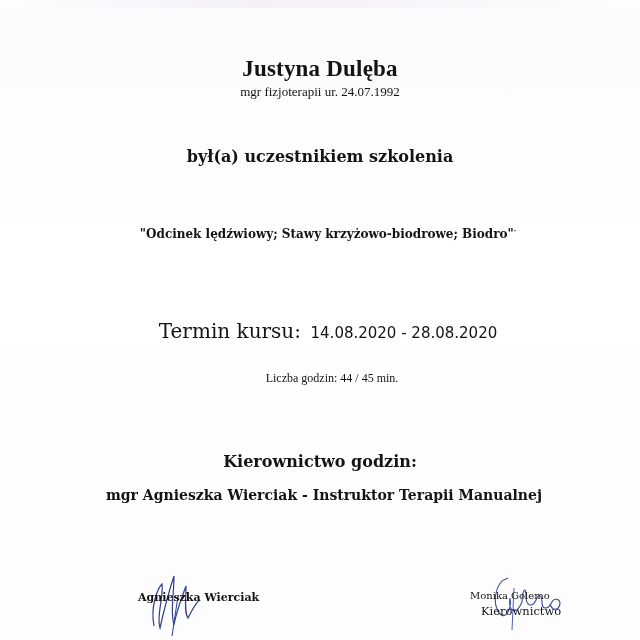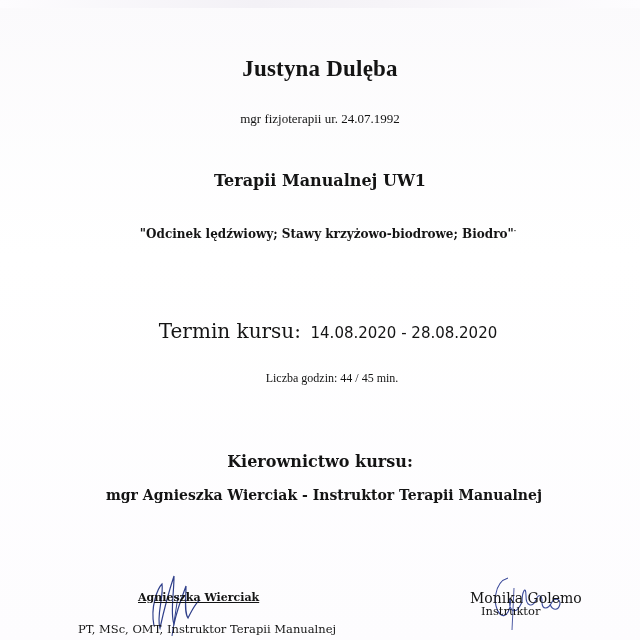--- a/index.html
+++ b/index.html
@@ -14,74 +14,73 @@
       background: linear-gradient(180deg, #fbfafc 0%, #ffffff 40%, #fdfcfe 100%);
     }
     .top-strip {
       position: absolute; left: 0; top: 0; width: 640px; height: 8px;
       background: linear-gradient(90deg, #fdfcfe, #f3f1f6 40%, #f6f4f8 60%, #fdfcfe);
     }
     .line {
       position: absolute; left: 0; width: 640px; text-align: center; white-space: nowrap;
     }
     .name { top: 56px; font-size: 23px; font-weight: bold; font-family: "Liberation Serif", serif; letter-spacing: 0.2px; }
-    .degree { top: 111px; font-size: 13px; font-family: "Liberation Serif", serif; }
+    .degree { top: 84px; font-size: 13px; font-family: "Liberation Serif", serif; }
     .participant { top: 147px; font-size: 16px; font-weight: bold; font-family: "DejaVu Serif", serif; }
     .course { top: 171px; font-size: 16px; font-weight: bold; font-family: "DejaVu Serif", serif; }
     .topics { top: 226px; font-size: 12px; font-weight: bold; font-family: "DejaVu Serif", serif; left: 8px; }
     .topics .dot { font-size: 7px; vertical-align: super; }
     .term { top: 319px; font-size: 15px; font-family: "DejaVu Sans", sans-serif; left: 8px; }
     .term .lbl { font-size: 20px; font-family: "DejaVu Serif", serif; }
     .hours { top: 371px; font-size: 12px; font-family: "Liberation Serif", serif; left: 12px; }
     .mgmt-title { top: 452px; font-size: 16px; font-weight: bold; font-family: "DejaVu Serif", serif; }
     .mgmt-person { top: 487px; font-size: 14px; font-weight: bold; font-family: "DejaVu Serif", serif; left: 4px; }
     .sig-left-name {
       position: absolute; left: 138px; top: 591px; font-size: 11px; font-weight: bold;
-      font-family: "DejaVu Serif", serif; white-space: nowrap; text-decoration: underline;
+      font-family: "DejaVu Serif", serif; white-space: nowrap;
     }
     .sig-left-role {
       position: absolute; left: 78px; top: 622px; font-size: 11.5px;
       font-family: "DejaVu Serif", serif; white-space: nowrap;
     }
     .sig-right-name {
-      position: absolute; left: 470px; top: 590px; font-size: 14px;
+      position: absolute; left: 470px; top: 590px; font-size: 10px;
       font-family: "DejaVu Serif", serif; white-space: nowrap;
     }
     .sig-right-role {
       position: absolute; left: 481px; top: 604px; font-size: 11.5px;
       font-family: "DejaVu Serif", serif; white-space: nowrap;
     }
     .signature { position: absolute; pointer-events: none; }
   </style>
 </head>
 <body>
 
 <div class="page">
   <div class="top-strip"></div>
 
   <div class="line name">Justyna Dulęba</div>
   <div class="line degree">mgr fizjoterapii ur. 24.07.1992</div>
 
-  <div class="line course">Terapii Manualnej UW1</div>
+  <div class="line participant">był(a) uczestnikiem szkolenia</div>
 
   <div class="line topics"><span>"Odcinek lędźwiowy; Stawy krzyżowo-biodrowe; Biodro"</span><span class="dot">·</span></div>
 
   <div class="line term"><span class="lbl">Termin kursu:</span>&nbsp;&nbsp;<span>14.08.2020 - 28.08.2020</span></div>
 
   <div class="line hours">Liczba godzin: 44 / 45 min.</div>
 
-  <div class="line mgmt-title">Kierownictwo kursu:</div>
+  <div class="line mgmt-title">Kierownictwo godzin:</div>
   <div class="line mgmt-person">mgr Agnieszka Wierciak - Instruktor Terapii Manualnej</div>
 
   <svg class="signature" style="left:140px; top:566px;" width="80" height="74" viewBox="0 0 80 74">
     <path d="M14 60 C 10 40, 18 22, 22 18 C 24 30, 16 50, 20 62 C 24 44, 30 22, 34 10 C 34 28, 30 48, 34 58 C 38 40, 44 26, 46 20 C 46 34, 44 46, 48 52 C 52 44, 56 36, 60 34" fill="none" stroke="#2f3f8a" stroke-width="1.2"></path>
     <path d="M38 30 L 32 70" fill="none" stroke="#2f3f8a" stroke-width="1"></path>
   </svg>
   <div class="sig-left-name">Agnieszka Wierciak</div>
-  <div class="sig-left-role">PT, MSc, OMT, Instruktor Terapii Manualnej</div>
 
   <svg class="signature" style="left:486px; top:572px;" width="80" height="62" viewBox="0 0 80 62">
     <path d="M22 6 C 8 10, 6 34, 14 42 C 20 48, 26 36, 24 26 C 22 40, 30 44, 36 30 C 36 20, 40 12, 40 24 C 40 34, 46 36, 50 28 C 52 22, 56 22, 56 30 C 56 38, 62 38, 66 30 C 68 26, 74 26, 74 32 C 72 40, 66 38, 64 32" fill="none" stroke="#3b4a9a" stroke-width="1.1"></path>
     <path d="M28 16 L 26 58" fill="none" stroke="#3b4a9a" stroke-width="0.9"></path>
   </svg>
   <div class="sig-right-name">Monika Golemo</div>
-  <div class="sig-right-role">Instruktor</div>
+  <div class="sig-right-role">Kierownictwo</div>
 </div>
 
 </body></html>

